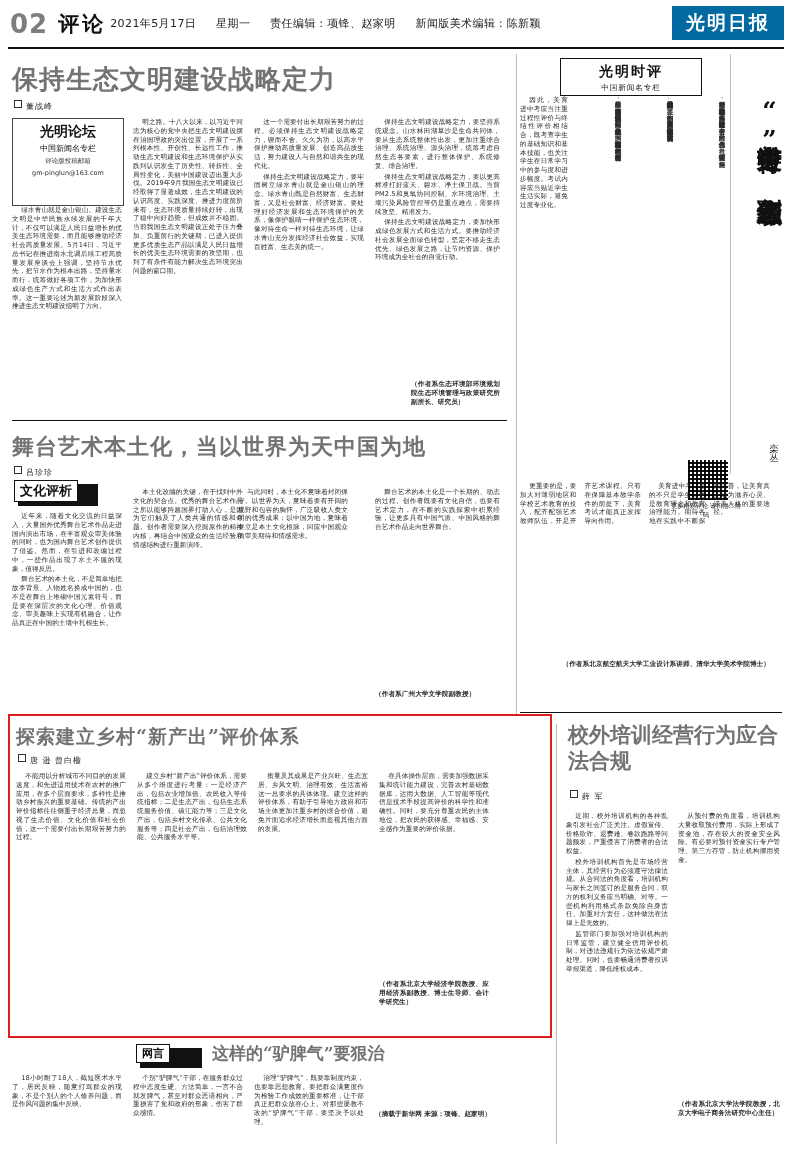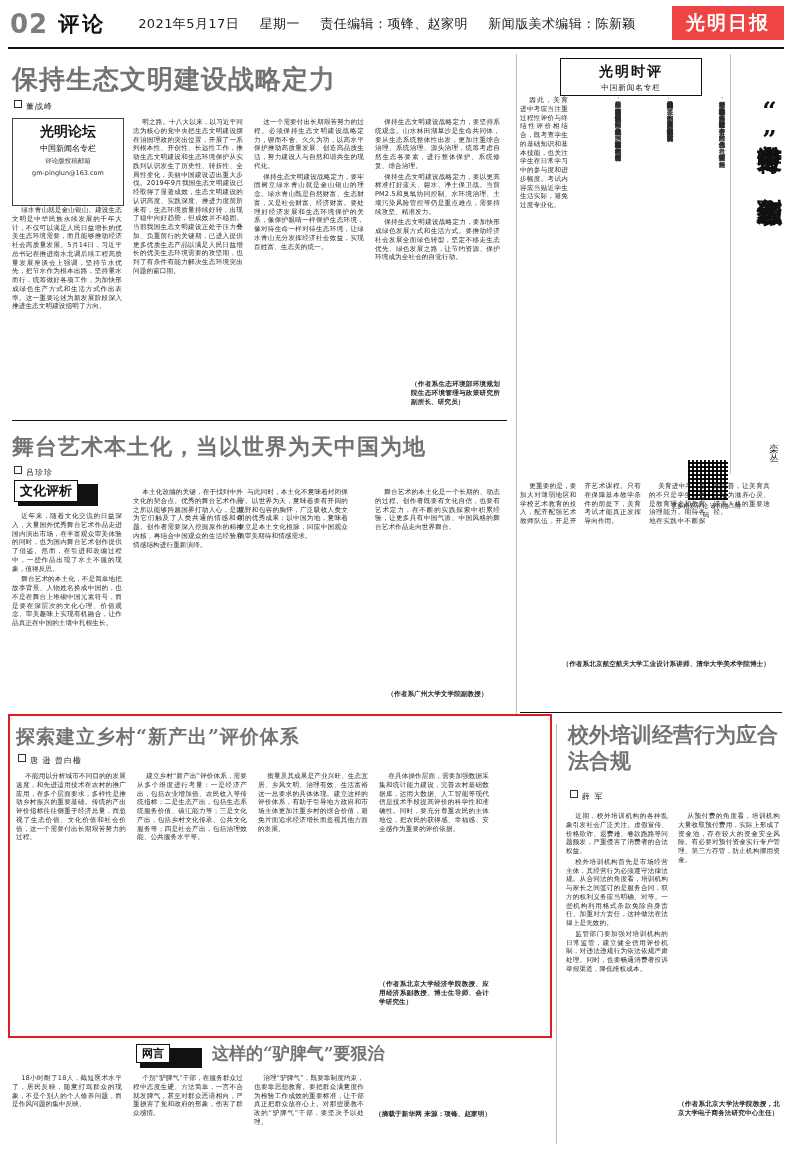--- a/index.html
+++ b/index.html
@@ -20,28 +20,28 @@
   }
   .pagenum{
     font-size:26px;color:#7d7d7d;font-weight:bold;
     margin-left:10px;letter-spacing:1px;
   }
   .section-name{
     font-size:21px;font-weight:bold;color:#111;margin-left:10px;
     letter-spacing:3px;
   }
   .head-meta{
-    font-size:13px;color:#222;margin-left:32px;line-height:1.4;
+    font-size:11px;color:#222;margin-left:4px;line-height:1.4;
     white-space:nowrap;letter-spacing:.4px;
   }
   .head-meta span{margin-right:16px;}
   .paper-logo{
     position:absolute;right:8px;top:6px;
     width:112px;height:34px;
-    background:#ef4444;color:#fff;
+    background:#0369a1;color:#fff;
     font-size:19px;font-weight:bold;letter-spacing:2px;
     display:flex;align-items:center;justify-content:center;
     font-family:"DejaVu Serif","Liberation Serif",serif;
   }
   .rule{position:absolute;left:8px;width:776px;background:#111;}
 
   
   .hl{
     font-family:"DejaVu Serif","Liberation Serif",serif;
     font-weight:bold;color:#737373;
@@ -198,21 +198,21 @@
   <div class="col" style="left:133px;top:488px;width:110px;height:214px;">
     <p>本土化改编的关键，在于找到中外文化的契合点。优秀的舞台艺术作品之所以能够跨越国界打动人心，是因为它们触及了人类共通的情感和命题。创作者需要深入挖掘原作的精神内核，再结合中国观众的生活经验和情感结构进行重新演绎。</p>
   </div>
   <div class="col" style="left:238px;top:488px;width:110px;height:214px;">
     <p>与此同时，本土化不意味着封闭保守。以世界为天，意味着要有开阔的视野和包容的胸怀，广泛吸收人类文明的优秀成果；以中国为地，意味着要立足本土文化根脉，回应中国观众的审美期待和情感需求。</p>
   </div>
   <div class="col" style="left:375px;top:488px;width:125px;height:200px;">
     <p>舞台艺术的本土化是一个长期的、动态的过程。创作者既要有文化自信，也要有艺术定力，在不断的实践探索中积累经验，让更多具有中国气派、中国风格的舞台艺术作品走向世界舞台。</p>
   </div>
   <div class="col" style="left:375px;top:690px;width:125px;height:16px;font-weight:bold;">
-    <p style="text-indent:0;text-align:center;">（作者系广州大学文学院副教授）</p>
+    <p style="text-indent:0;text-align:left;">（作者系广州大学文学院副教授）</p>
   </div>
 
   <div class="redbox" style="left:8px;top:714px;width:540px;height:320px;"></div>
 
   <div class="hl hl-s" style="position:absolute;left:16px;top:724px;width:520px;">探索建立乡村“新产出”评价体系</div>
   <div class="byline" style="position:absolute;left:18px;top:754px;">
     <span class="sq"></span><span>唐 逊  曾白楹</span>
   </div>
 
   <div class="col" style="left:16px;top:772px;width:110px;height:250px;">

